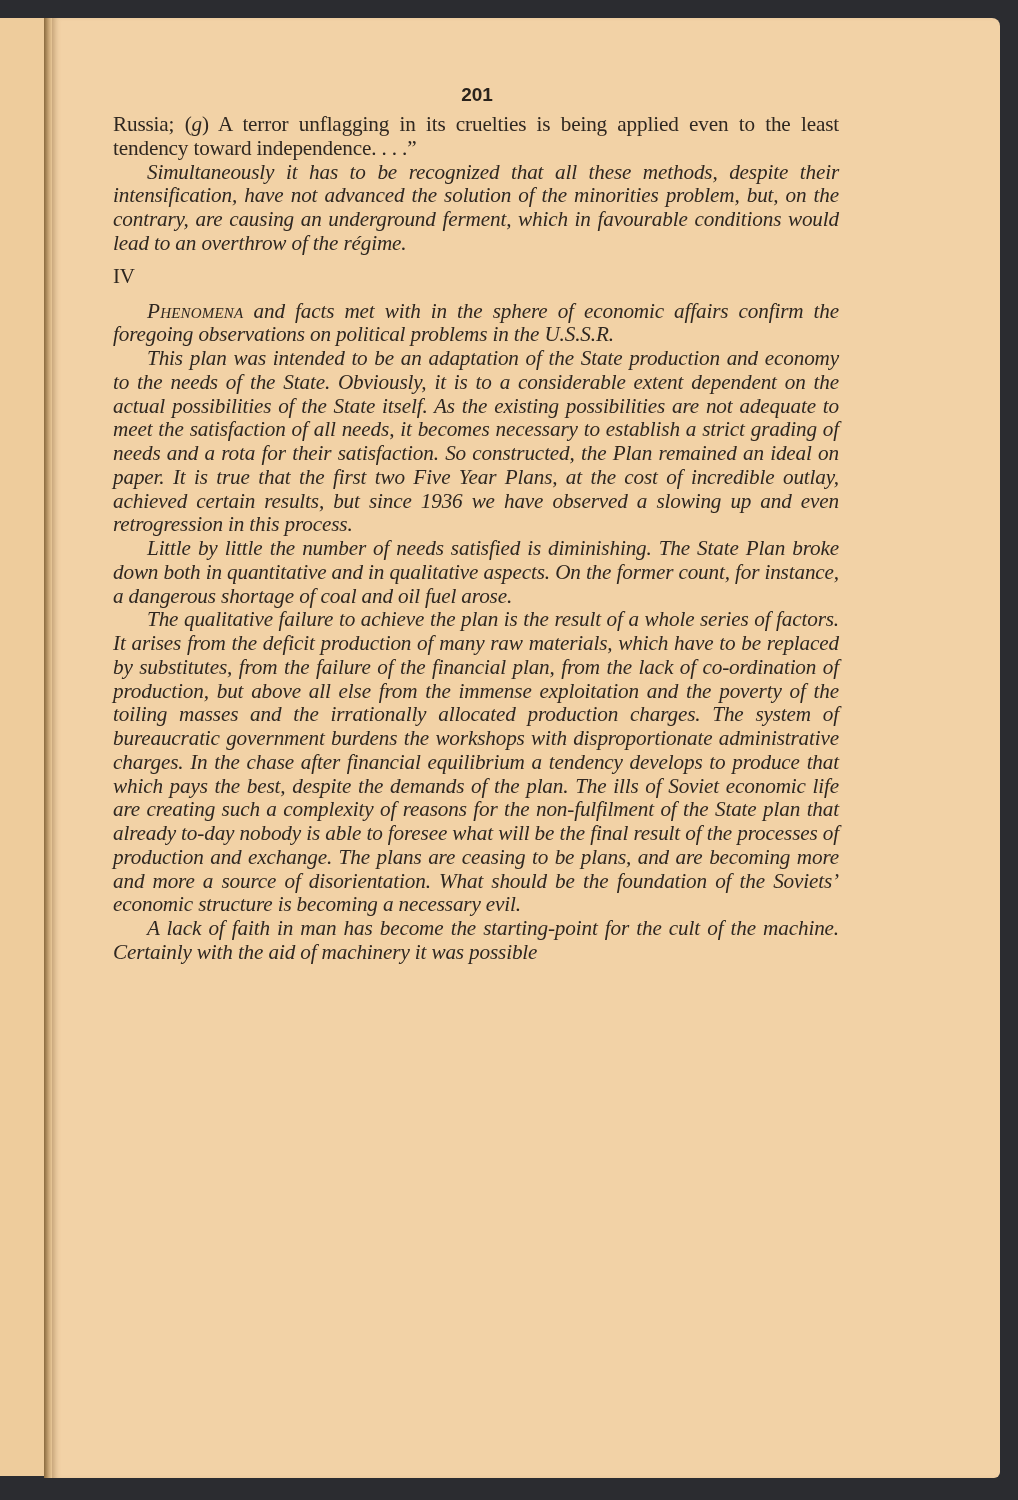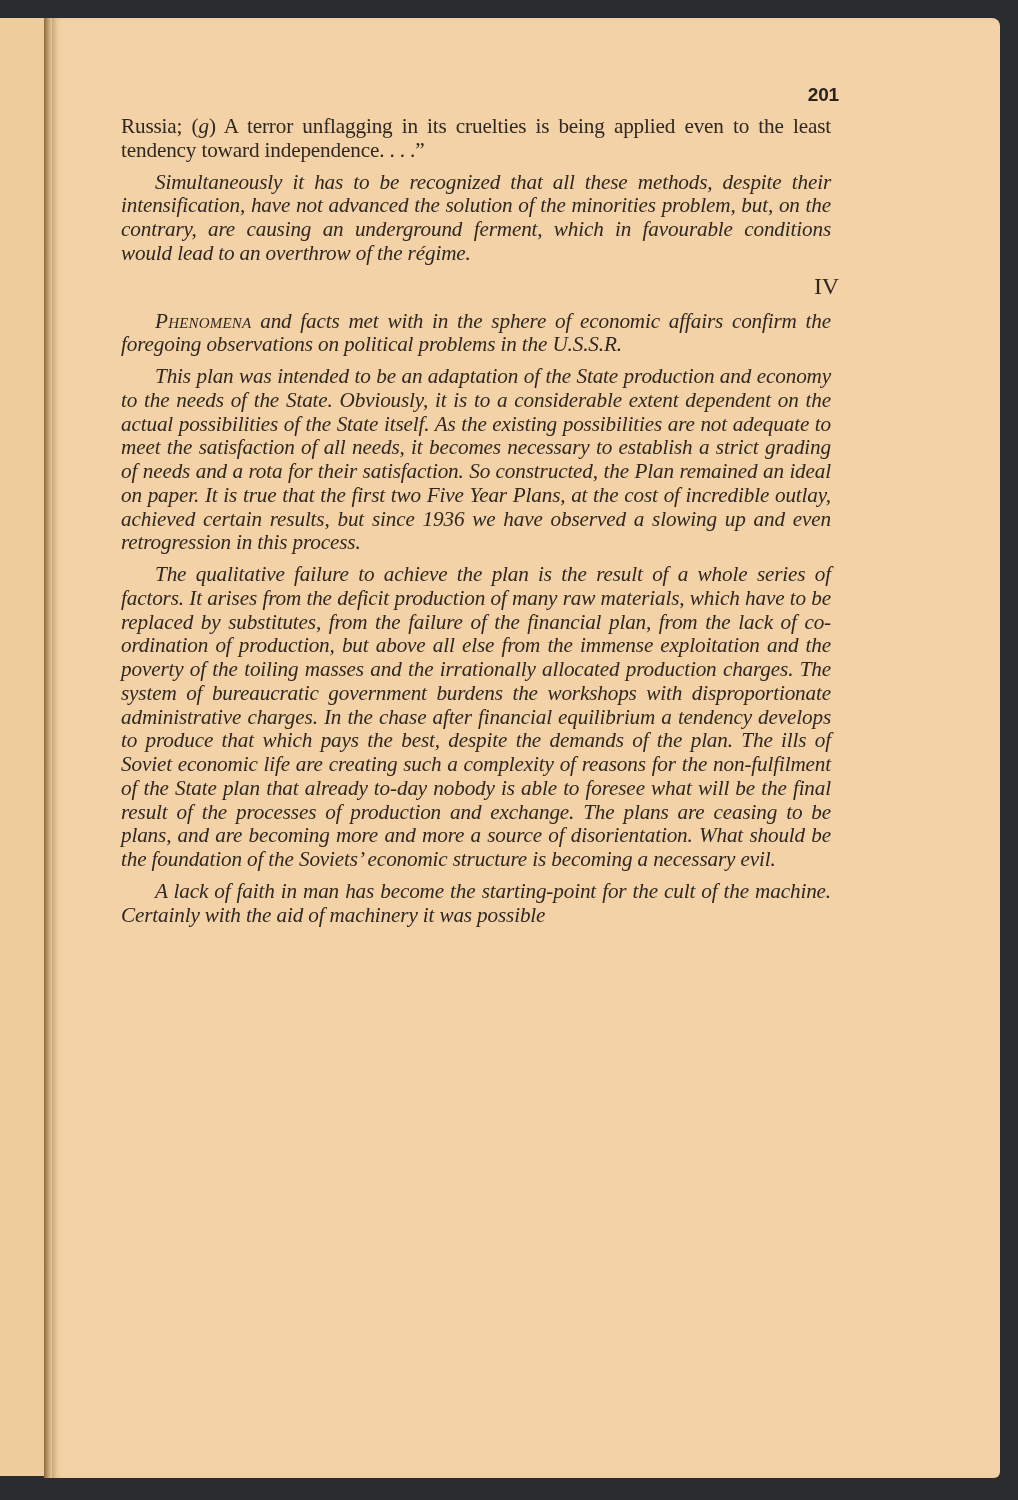--- a/index.html
+++ b/index.html
@@ -46,46 +46,46 @@
       position: absolute;
       left: 113px;
       top: 83px;
       width: 726px;
       color: #2f2720;
       font-size: 21.2px;
       line-height: 23.75px;
       letter-spacing: -0.15px;
     }
     .page-number {
-      text-align: right;
+      text-align: center;
       font-family: "Liberation Sans", "DejaVu Sans", sans-serif;
       font-weight: bold;
       font-size: 19px;
       color: #2a231c;
       margin: 0 0 6px 0;
       padding-left: 2px;
       height: 24px;
       line-height: 24px;
     }
     .para {
-      margin: 8px;
+      margin: 0;
       text-align: justify;
       text-indent: 0;
       hyphens: manual;
     }
     .para.indent {
       text-indent: 34px;
       font-style: italic;
     }
     .section-heading {
-      text-align: right;
+      text-align: left;
       margin: 8px 0 12px 0;
       height: 24px;
       line-height: 24px;
-      font-size: 24px;
+      font-size: 21px;
     }
     .smallcaps {
       font-variant: small-caps;
       letter-spacing: 0.2px;
     }
     .italic {
       font-style: italic;
     }
   </style>
 </head>
@@ -103,18 +103,19 @@
   <p class="para indent">Simultaneously it has to be recognized that all these methods, despite their intensification, have not advanced the solution of the minorities problem, but, on the contrary, are causing an underground ferment, which in favourable conditions would lead to an overthrow of the régime.</p>
 
   <div class="section-heading">IV</div>
 
   <p class="para indent"><span class="smallcaps">Phenomena</span><span> and facts met with in the sphere of economic affairs confirm the foregoing observations on political problems in the U.S.S.R.</span></p>
 
 
 
   <p class="para indent">This plan was intended to be an adaptation of the State produc­tion and economy to the needs of the State.  Obviously, it is to a considerable extent dependent on the actual possibilities of the State itself.  As the existing possibilities are not adequate to meet the satis­faction of all needs, it becomes necessary to establish a strict grading of needs and a rota for their satisfaction.  So constructed, the Plan remained an ideal on paper.  It is true that the first two Five Year Plans, at the cost of incredible outlay, achieved certain results, but since 1936 we have observed a slowing up and even retrogression in this process.</p>
 
+  <p class="para indent">Little by little the number of needs satisfied is diminishing.  The State Plan broke down both in quantitative and in qualitative aspects. On the former count, for instance, a dangerous shortage of coal and oil fuel arose.</p>
 
   <p class="para indent">The qualitative failure to achieve the plan is the result of a whole series of factors.  It arises from the deficit production of many raw materials, which have to be replaced by substitutes, from the failure of the financial plan, from the lack of co-ordination of production, but above all else from the immense exploitation and the poverty of the toiling masses and the irrationally allocated production charges.  The system of bureaucratic government burdens the workshops with dis­proportionate administrative charges.  In the chase after financial equilibrium a tendency develops to produce that which pays the best, despite the demands of the plan.  The ills of Soviet economic life are creating such a complexity of reasons for the non-fulfilment of the State plan that already to-day nobody is able to foresee what will be the final result of the processes of production and exchange.  The plans are ceasing to be plans, and are becoming more and more a source of disorientation.  What should be the foundation of the Soviets’ economic structure is becoming a necessary evil.</p>
 
 
   <p class="para indent">A lack of faith in man has become the starting-point for the cult of the machine.  Certainly with the aid of machinery it was possible</p>
 </div>
 
 </body></html>

